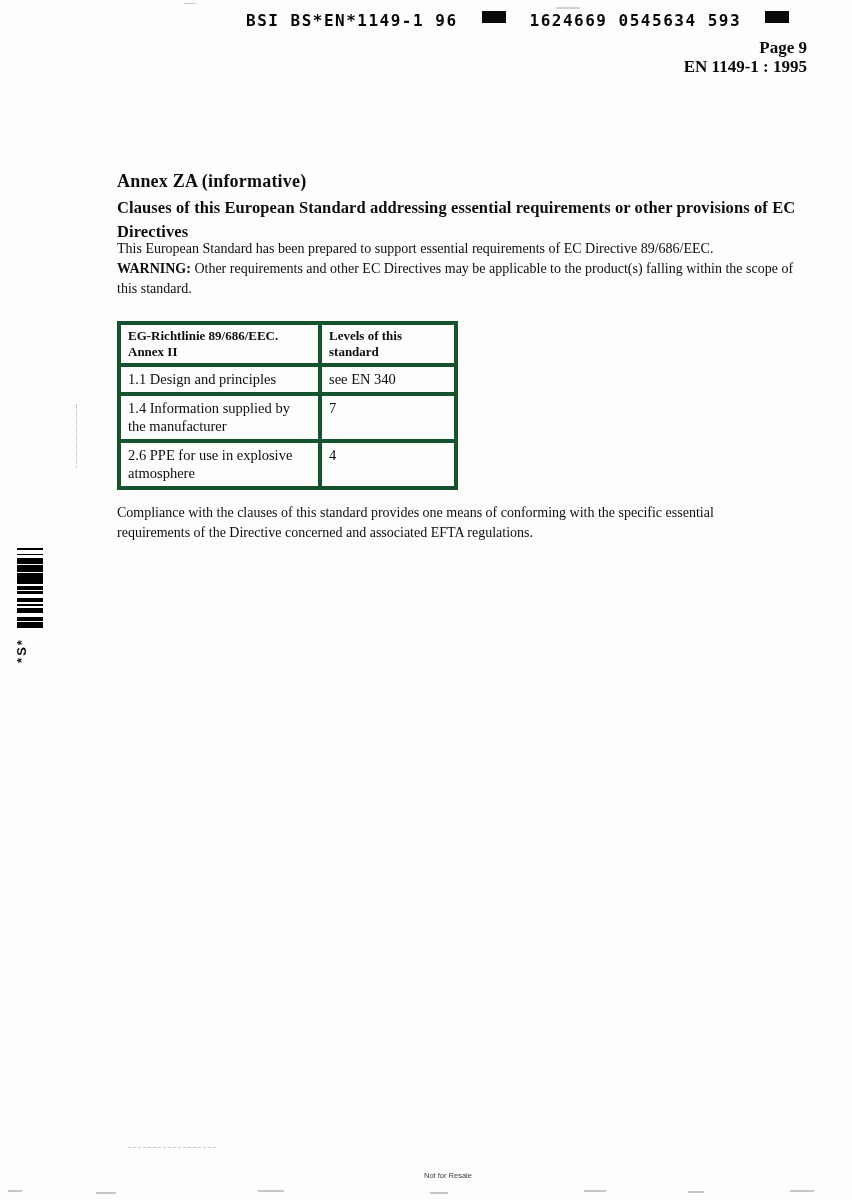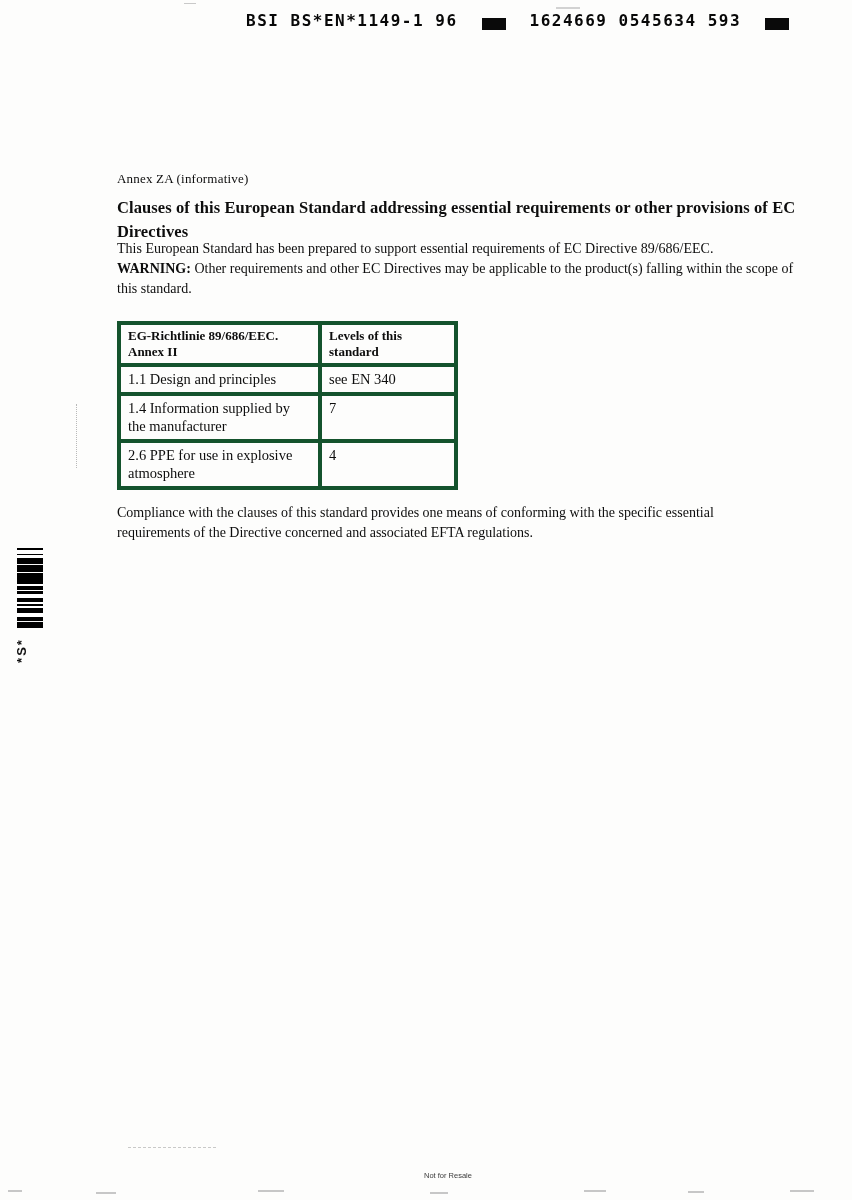--- a/index.html
+++ b/index.html
@@ -13,21 +13,21 @@
     color: #0d0d0d;
     overflow: hidden;
   }
 
   
   .ocr-line {
     position: absolute;
     left: 246px;
     top: 11px;
     display: flex;
-    align-items: flex-end;
+    align-items: flex-start;
     gap: 24px;
     font-family: "DejaVu Sans Mono", monospace;
     font-weight: bold;
     font-size: 16px;
     letter-spacing: 1.5px;
     color: #080808;
     white-space: nowrap;
   }
   .ocr-block {
     display: inline-block;
@@ -46,22 +46,22 @@
     font-size: 17px;
     line-height: 18.5px;
     color: #090909;
   }
 
   
   .annex-title {
     position: absolute;
     left: 117px;
     top: 171px;
-    font-size: 13px;
-    font-weight: normal;
+    font-size: 18px;
+    font-weight: bold;
     letter-spacing: 0.2px;
   }
   .annex-subtitle {
     position: absolute;
     left: 117px;
     top: 196px;
     width: 700px;
     font-size: 16.5px;
     font-weight: bold;
     line-height: 23.5px;
@@ -181,20 +181,24 @@
 
 <div class="page">
 
   <div class="ocr-line">
     <span>BSI BS*EN*1149-1 96</span>
     <span class="ocr-block"></span>
     <span>1624669 0545634 593</span>
     <span class="ocr-block"></span>
   </div>
 
+  <div class="page-ref">
+    <div>Page 9</div>
+    <div>EN 1149-1 : 1995</div>
+  </div>
 
   <div class="annex-title">Annex ZA (informative)</div>
   <div class="annex-subtitle">Clauses of this European Standard addressing essential requirements or other provisions of EC Directives</div>
 
   <p class="para para-1">This European Standard has been prepared to support essential requirements of EC Directive 89/686/EEC.</p>
   <p class="para para-warning"><span class="bold">WARNING:</span><span> Other requirements and other EC Directives may be applicable to the product(s) falling within the scope of this standard.</span></p>
 
   <table class="directive">
     <colgroup>
       <col class="col-clause">

